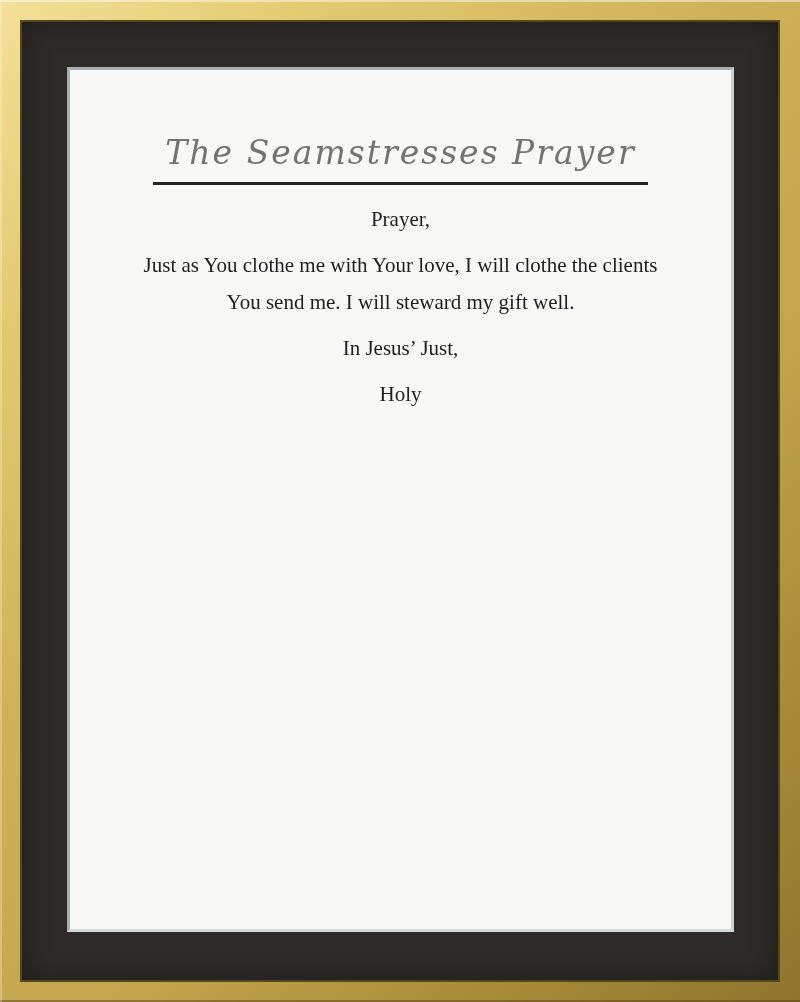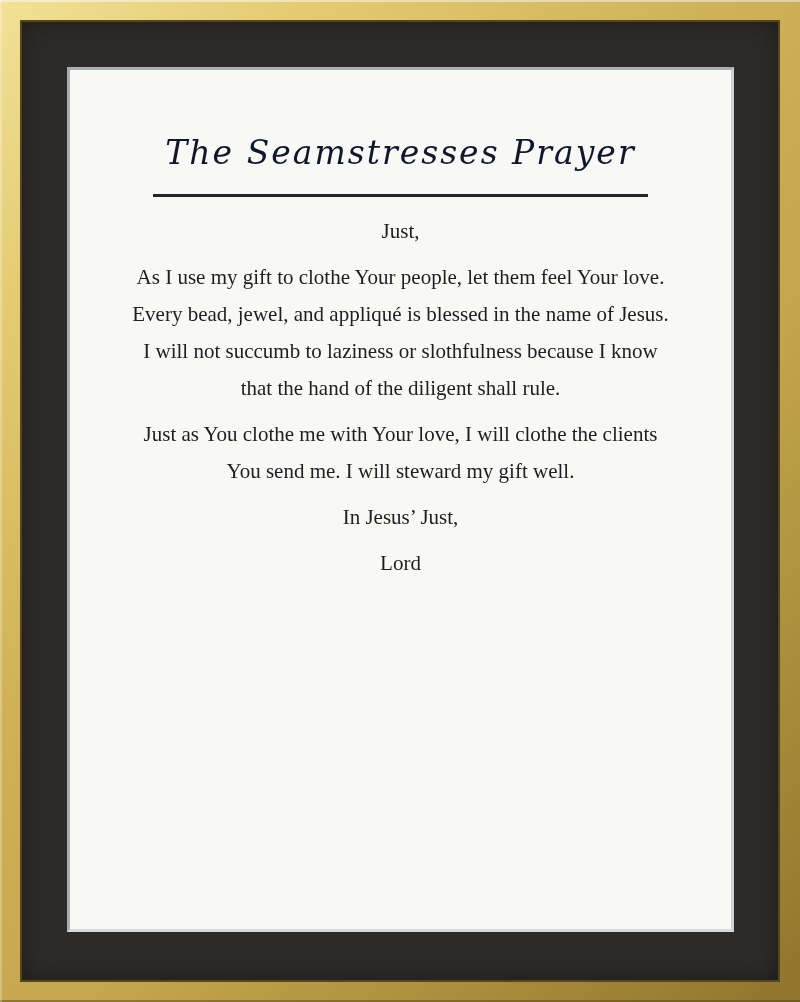--- a/index.html
+++ b/index.html
@@ -52,29 +52,29 @@
     font-family: "Liberation Serif", serif;
     font-size: 21px;
     line-height: 37px;
     color: #1e1e1e;
     overflow: hidden;
   }
 
   .title {
     display: inline-block;
     margin: 0;
-    padding: 0 12px 19px;
+    padding: 0 12px 7px;
     border-bottom: 3px solid #262626;
     font-family: "DejaVu Serif", cursive;
     font-style: italic;
     font-weight: 400;
     font-size: 33px;
     line-height: 1.3;
     letter-spacing: 2px;
-    color: #0f172a;
+    color: #737373;
   }
 
   .paper p {
     max-width: 548px;
     margin: 9px auto 0;
   }
 
   .paper p.salutation {
     margin-top: 16px;
   }
@@ -82,27 +82,26 @@
 </head>
 <body>
 
 <div class="stage">
   <div class="frame">
     <div class="mat">
       <div class="paper">
 
         <h1 class="title">The Seamstresses Prayer</h1>
 
-        <p class="salutation">Just,</p>
+        <p class="salutation">Prayer,</p>
 
-        <p>As I use my gift to clothe Your people, let them feel Your love. Every bead, jewel, and appliqué is blessed in the name of Jesus. I will not succumb to laziness or slothfulness because I know that the hand of the diligent shall rule.</p>
 
 
         <p>Just as You clothe me with Your love, I will clothe the clients You send me. I will steward my gift well.</p>
 
         <p>In Jesus’ Just,</p>
 
-        <p>Lord</p>
+        <p>Holy</p>
 
       </div>
     </div>
   </div>
 </div>
 
 </body></html>

